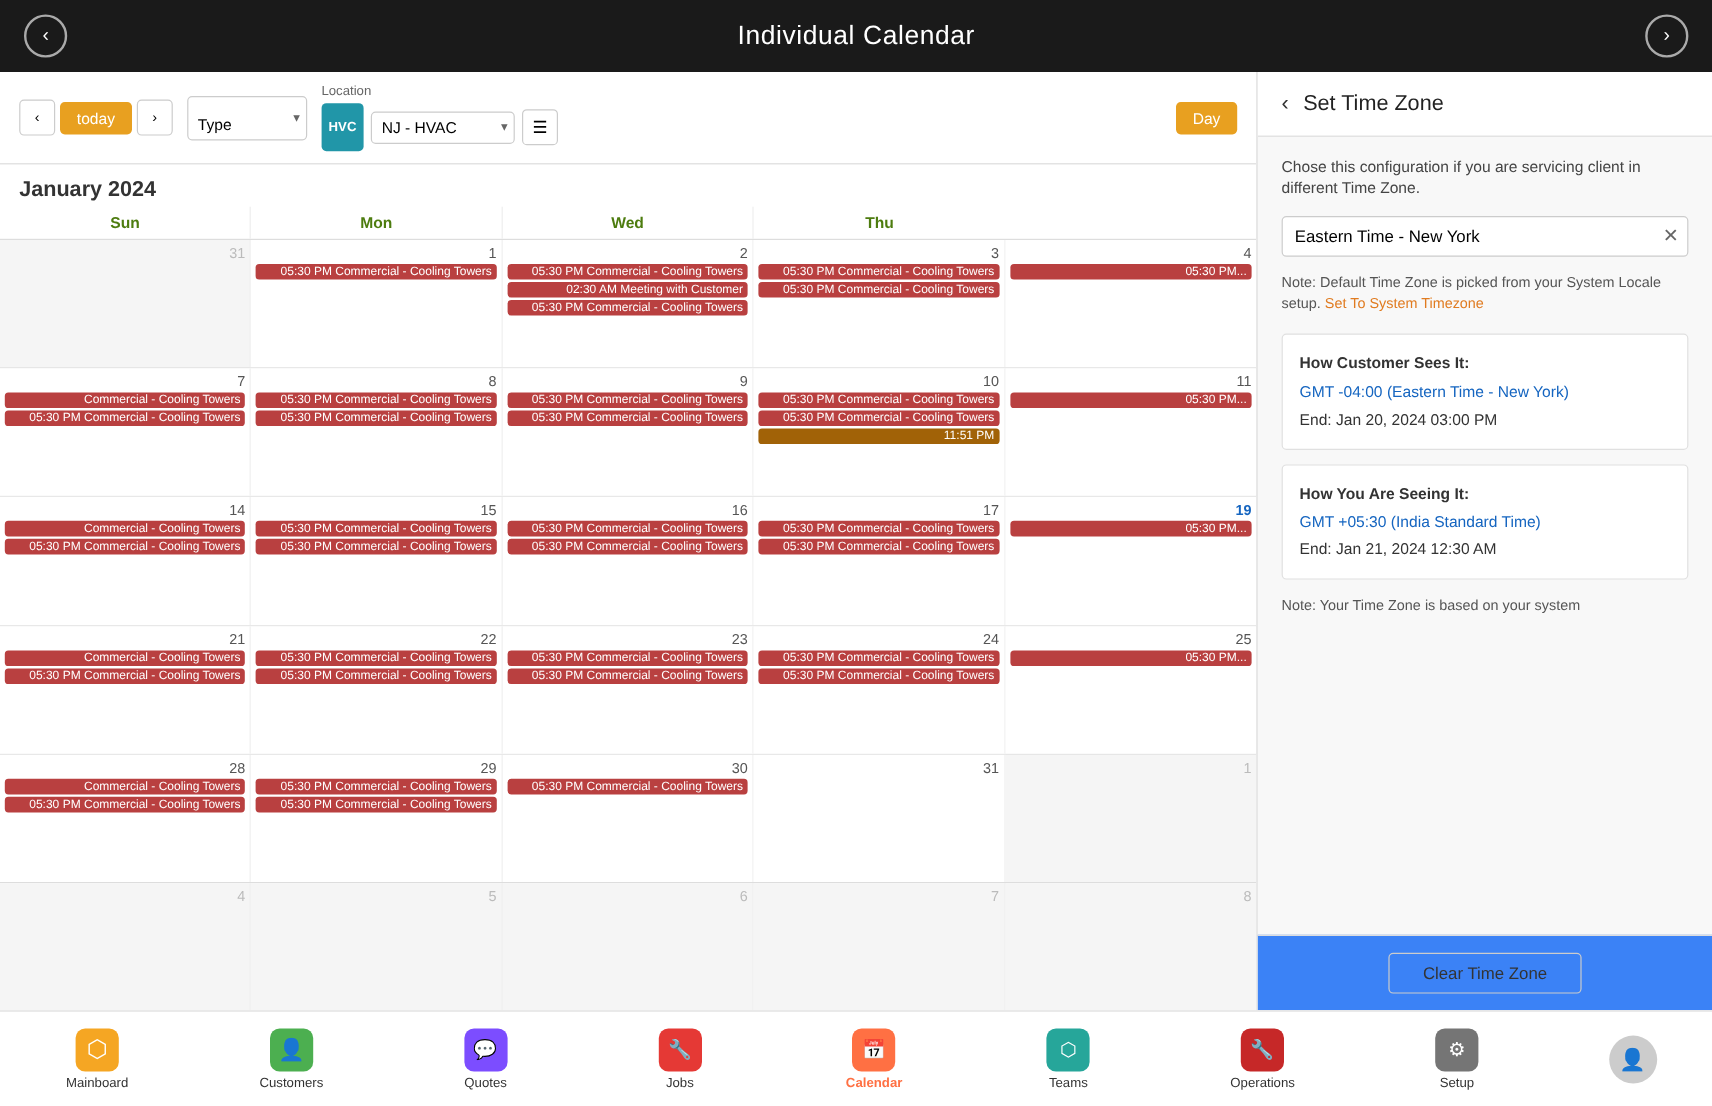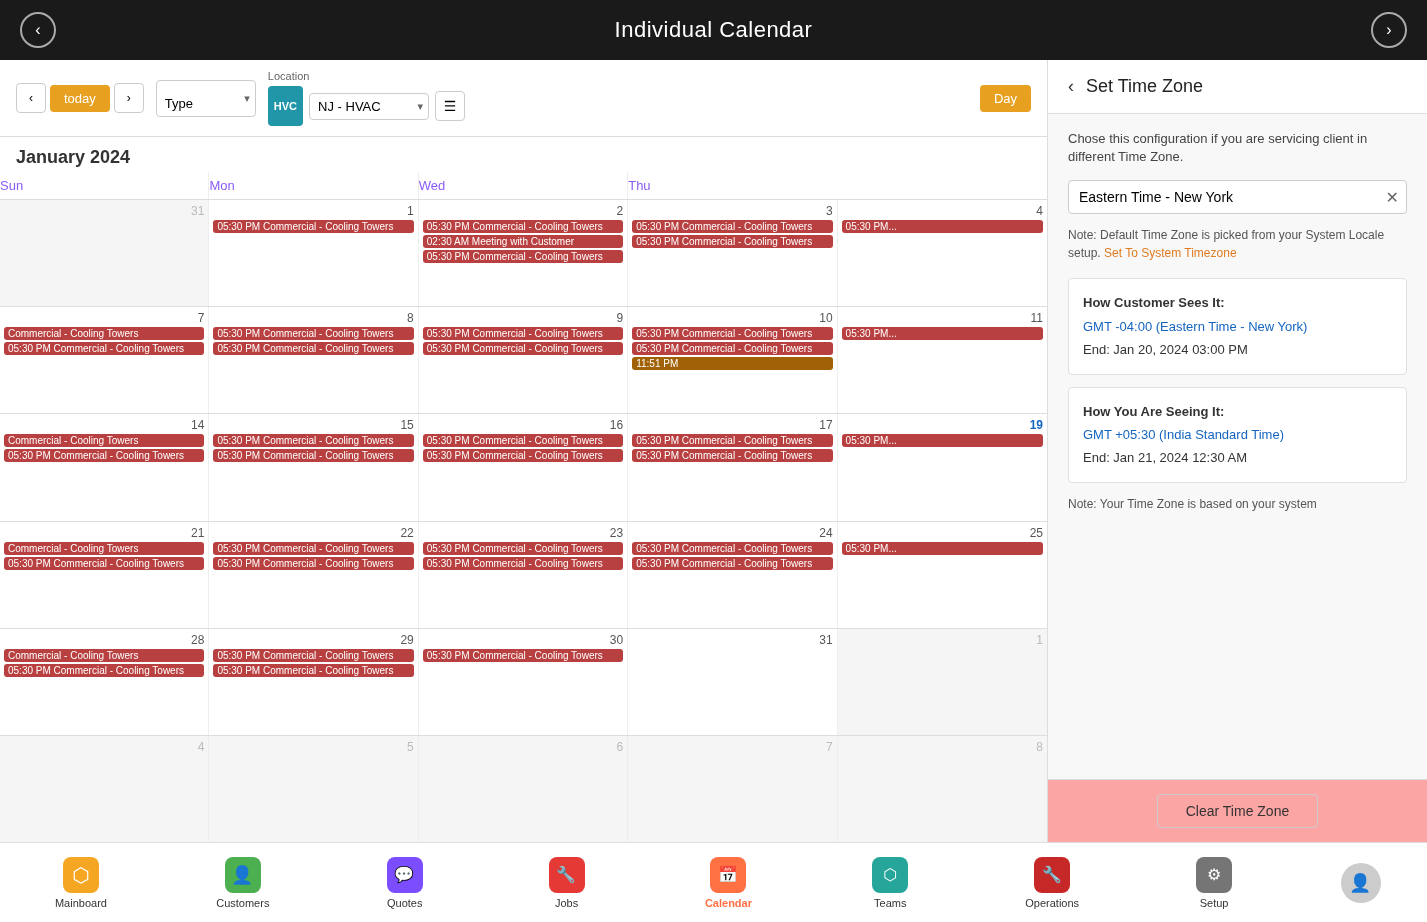--- a/index.html
+++ b/index.html
@@ -170,24 +170,25 @@
       flex-direction: column;
       overflow: hidden;
     }
     .cal-header-row {
       display: grid;
       grid-template-columns: repeat(5, 1fr);
       background: #fff;
       border-bottom: 1px solid #ddd;
     }
     .cal-header-cell {
+      text-align: center;
       padding: 6px 0;
-      font-weight: 400;
+      font-weight: 700;
       font-size: 13px;
-      color: #8b5cf6;
+      color: #4d7c0f;
       border-right: 1px solid #eee;
     }
     .cal-header-cell:last-child { border-right: none; }
 
     .cal-body {
       flex: 1;
       display: flex;
       flex-direction: column;
       overflow: hidden;
     }
@@ -220,20 +221,21 @@
     .event-chip {
       border-radius: 3px;
       padding: 1px 4px;
       font-size: 10px;
       color: #fff;
       margin-bottom: 2px;
       white-space: nowrap;
       overflow: hidden;
       text-overflow: ellipsis;
       cursor: pointer;
+      text-align: right;
     }
     .event-chip.red { background: #b94040; }
     .event-chip.green { background: #a16207; }
 
     
     .right-panel {
       width: 380px;
       background: #f8f8f8;
       border-left: 1px solid #ddd;
       display: flex;
@@ -319,21 +321,21 @@
     .tz-info-box .tz-link { color: #1565c0; }
     .tz-note-bottom {
       font-size: 12px;
       color: #555;
       line-height: 1.5;
     }
 
     .panel-footer {
       padding: 14px 20px;
       border-top: 1px solid #ddd;
-      background: #fca5a5;
+      background: #3b82f6;
       display: flex;
       justify-content: center;
     }
     .clear-tz-btn {
       background: none;
       border: 1px solid #ccc;
       border-radius: 4px;
       padding: 8px 28px;
       font-size: 14px;
       cursor: pointer;

